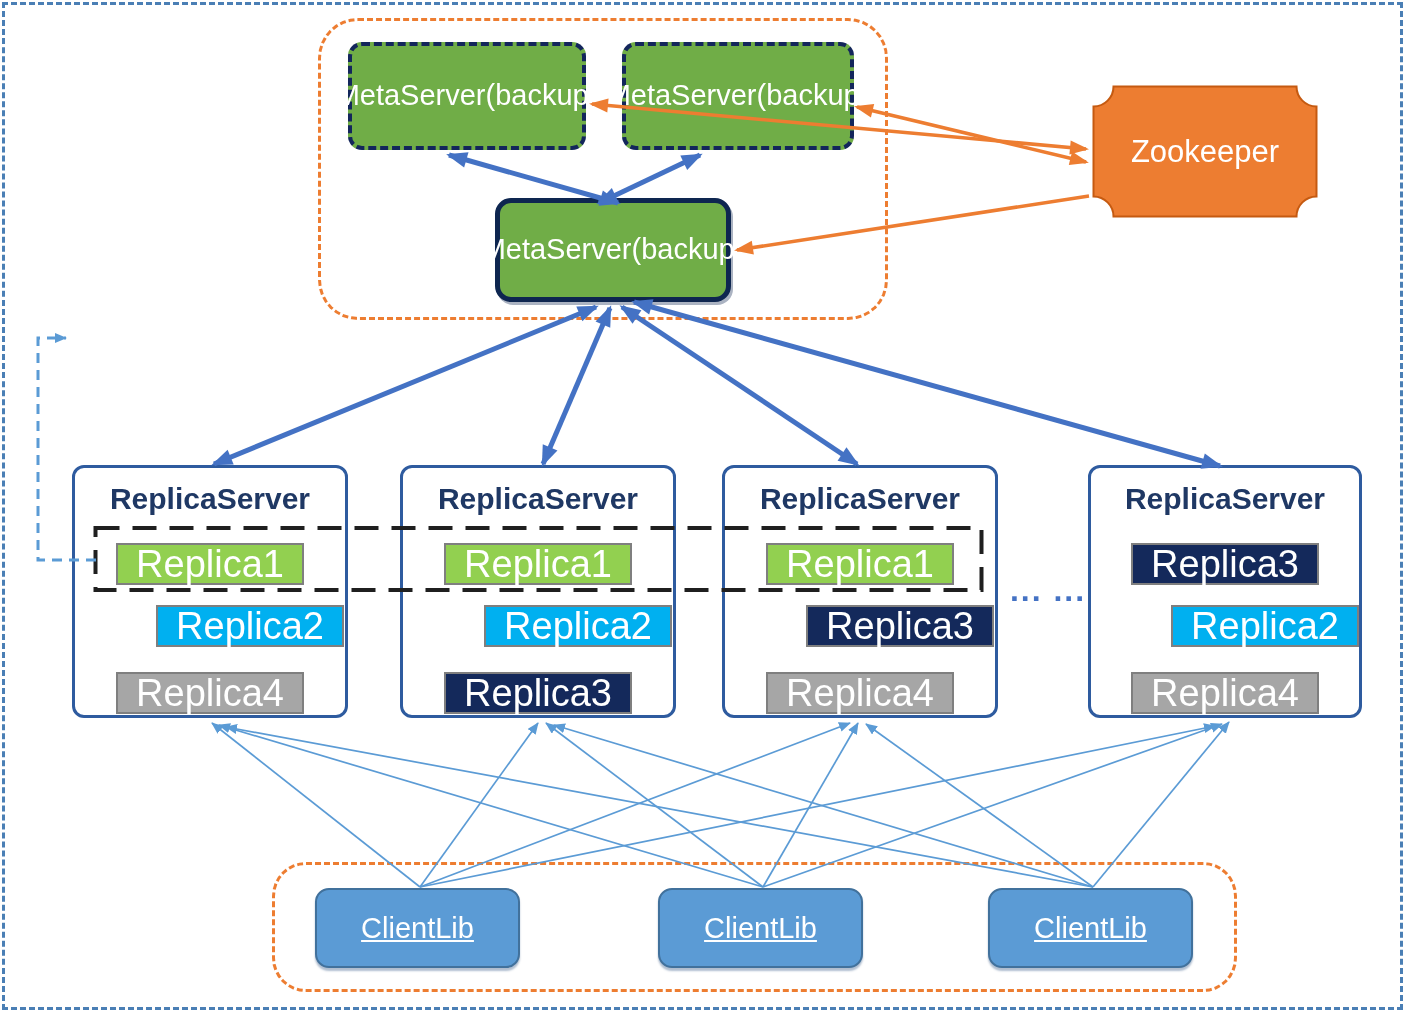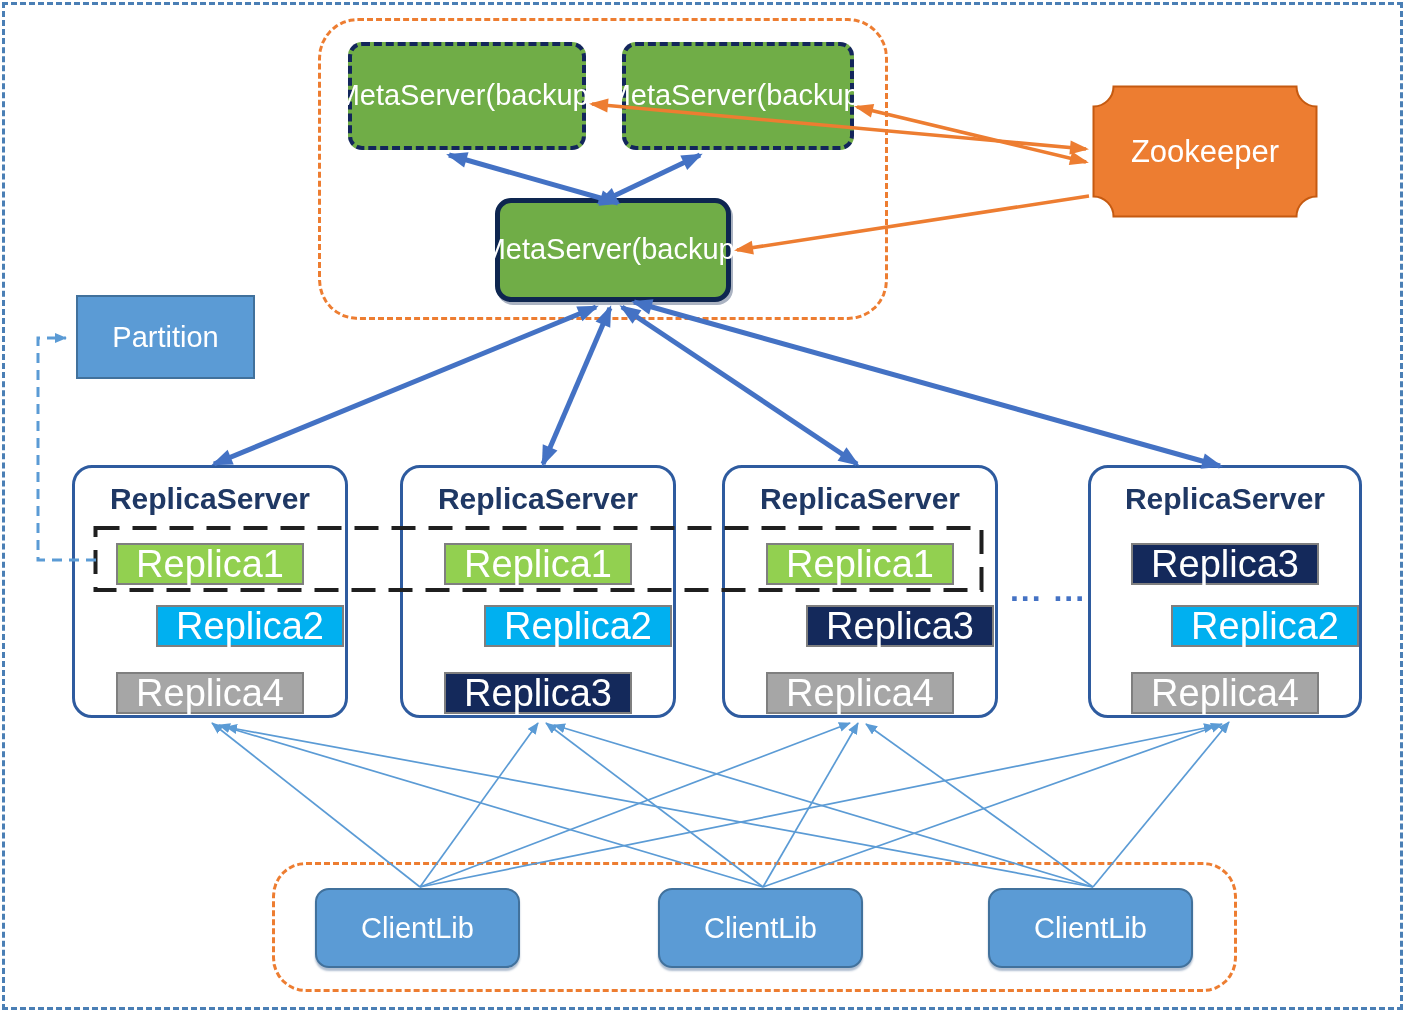--- a/index.html
+++ b/index.html
@@ -22,24 +22,24 @@
   .meta-backup{border:4px dashed #13265B;}
   .meta-master{border:5px solid #0E2650;border-radius:16px;box-shadow:2px 3px 0 rgba(14,38,80,.35);}
 
   
   .zk-label{position:absolute;inset:0;display:flex;align-items:center;justify-content:center;
     color:#fff;font-size:31px;}
 
   
   .blue-box{background:#5B9BD5;border:2px solid #41719C;color:#fff;display:flex;
     align-items:center;justify-content:center;font-size:29px;}
-  .client-box{border-radius:14px;box-shadow:0 3px 2px rgba(30,70,120,.35);}
+  .client-box{border-radius:14px;box-shadow:0 3px 2px rgba(30,70,120,.35);text-decoration:underline;}
 
   
-  .rserver{background:#fff;border:3px solid #2E5B9F;border-radius:20px;}
+  .rserver{background:#fff;border:3px solid #2E5B9F;border-radius:12px;}
   .rserver .title{position:absolute;top:14px;left:0;right:0;text-align:center;
     color:#1F3864;font-weight:bold;font-size:30px;}
   .bar{position:absolute;left:50%;transform:translateX(-50%);width:188px;height:42px;
     border:2px solid #7F7F7F;color:#fff;display:flex;align-items:center;justify-content:center;
     font-size:38px;box-sizing:border-box;}
   .row1{top:75px;} .row2{top:137px;margin-left:40px;} .row3{top:196px;margin-top:8px;}
 
   .ellipsis{color:#4472C4;font-size:32px;font-weight:bold;letter-spacing:2px;}
 
   svg.overlay{position:absolute;left:0;top:0;width:1405px;height:1012px;pointer-events:none;}
@@ -68,23 +68,20 @@
     <span>(backup)</span>
   </div>
 
   <div class="abs" style="left:1092px;top:85px;width:226px;height:133px;">
     <svg width="226" height="133" viewBox="0 0 226 133">
       <path d="M 21.5 1.5 H 204.5 A 20 20 0 0 0 224.5 21.5 V 111.5 A 20 20 0 0 0 204.5 131.5 H 21.5 A 20 20 0 0 0 1.5 111.5 V 21.5 A 20 20 0 0 0 21.5 1.5 Z" fill="#ED7D31" stroke="#C55A11" stroke-width="2"></path>
     </svg>
     <div class="zk-label">Zookeeper</div>
   </div>
 
-  <div class="abs blue-box" style="left:76px;top:295px;width:179px;height:84px;">
-    <span>Partition</span>
-  </div>
 
   <div class="abs rserver" style="left:72px;top:465px;width:276px;height:253px;">
     <div class="title">ReplicaServer</div>
     <div class="bar row1" style="background-color: rgb(146, 208, 80);">Replica1</div>
     <div class="bar row2" style="background-color: rgb(0, 176, 240);">Replica2</div>
     <div class="bar row3" style="background-color: rgb(166, 166, 166);">Replica4</div>
   </div>
 
   <div class="abs rserver" style="left:400px;top:465px;width:276px;height:253px;">
     <div class="title">ReplicaServer</div>

